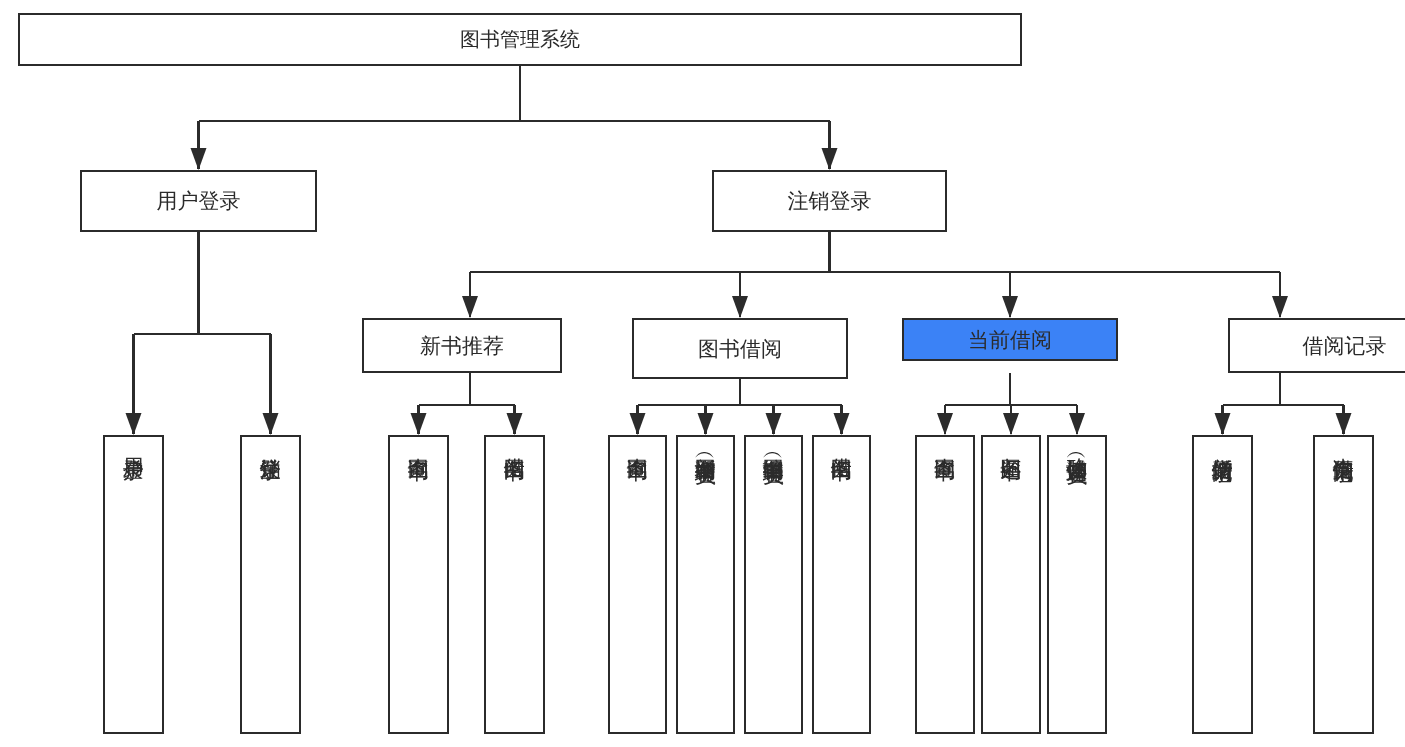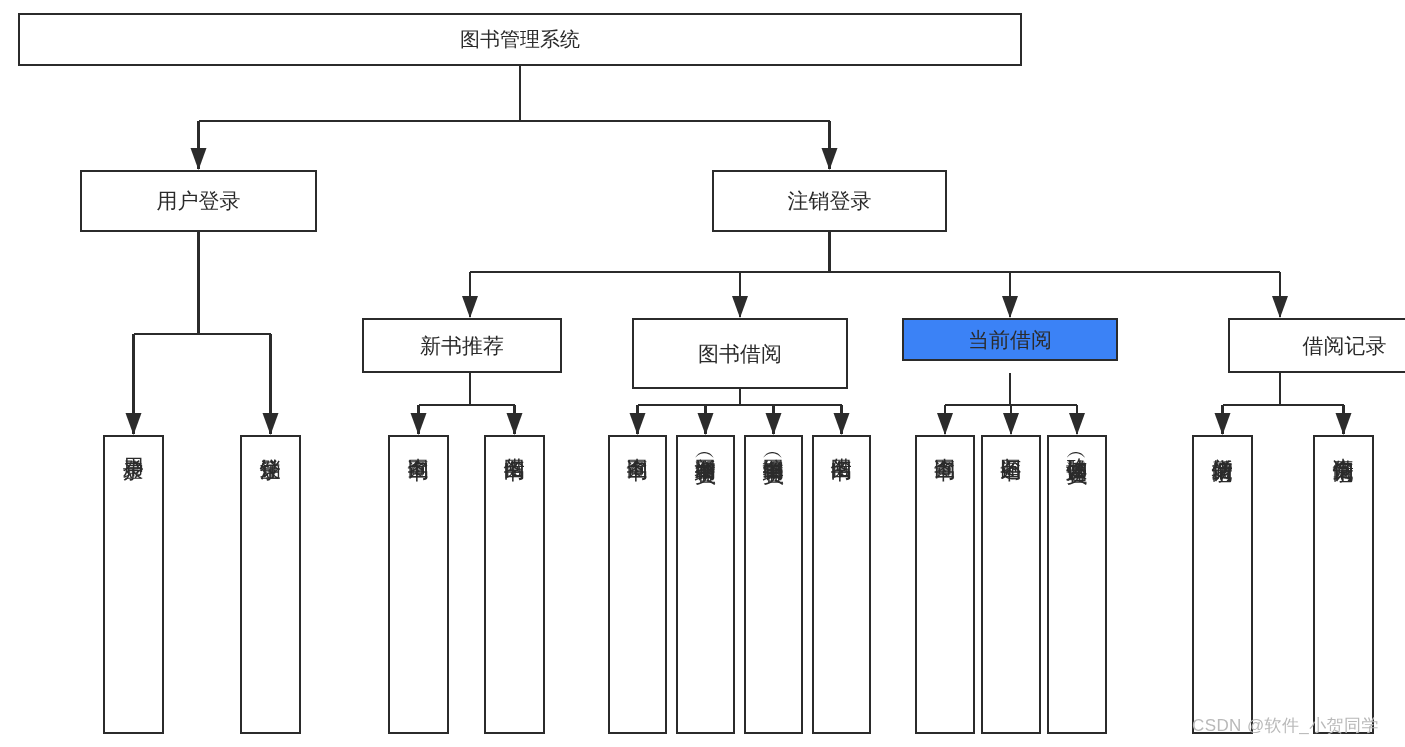--- a/index.html
+++ b/index.html
@@ -135,21 +135,21 @@
       </div>
       <div class="node horizontal" style="left: 80px; top: 170px; width: 237px; height: 62px; border-color: rgb(43, 43, 43); background: rgb(255, 255, 255);">
         <span class="label" style="color: rgb(43, 43, 43);">用户登录</span>
       </div>
       <div class="node horizontal" style="left: 712px; top: 170px; width: 235px; height: 62px; border-color: rgb(43, 43, 43); background: rgb(255, 255, 255);">
         <span class="label" style="color: rgb(43, 43, 43);">注销登录</span>
       </div>
       <div class="node horizontal" style="left: 362px; top: 318px; width: 200px; height: 55px; border-color: rgb(43, 43, 43); background: rgb(255, 255, 255);">
         <span class="label" style="color: rgb(43, 43, 43);">新书推荐</span>
       </div>
-      <div class="node horizontal" style="left: 632px; top: 318px; width: 216px; height: 71px; border-color: rgb(43, 43, 43); background: rgb(255, 255, 255);">
+      <div class="node horizontal" style="left: 632px; top: 318px; width: 216px; height: 61px; border-color: rgb(43, 43, 43); background: rgb(255, 255, 255);">
         <span class="label" style="color: rgb(43, 43, 43);">图书借阅</span>
       </div>
       <div class="node horizontal" style="left: 902px; top: 318px; width: 216px; height: 43px; border-color: rgb(43, 43, 43); background: #3b82f6;">
         <span class="label" style="color: rgb(43, 43, 43);">当前借阅</span>
       </div>
       <div class="node horizontal" style="left: 1228px; top: 318px; width: 212px; height: 55px; border-color: rgb(43, 43, 43); background: rgb(255, 255, 255); padding-left: 21px;">
         <span class="label" style="color: rgb(43, 43, 43);">借阅记录</span>
       </div>
       <div class="node vertical" style="left: 103px; top: 435px; width: 61px; height: 299px; border-color: rgb(43, 43, 43); background: rgb(255, 255, 255);">
         <span class="label" style="color: rgb(43, 43, 43);">用户登录</span>
@@ -184,14 +184,13 @@
       <div class="node vertical" style="left: 1047px; top: 435px; width: 60px; height: 299px; border-color: rgb(43, 43, 43); background: rgb(255, 255, 255);">
         <span class="label" style="color: rgb(43, 43, 43);">确认归还（管理员）</span>
       </div>
       <div class="node vertical" style="left: 1192px; top: 435px; width: 61px; height: 299px; border-color: rgb(43, 43, 43); background: rgb(255, 255, 255);">
         <span class="label" style="color: rgb(43, 43, 43);">新增借阅记录</span>
       </div>
       <div class="node vertical" style="left: 1313px; top: 435px; width: 61px; height: 299px; border-color: rgb(43, 43, 43); background: rgb(255, 255, 255);">
         <span class="label" style="color: rgb(43, 43, 43);">查询借阅记录</span>
       </div>
     </div>
-  <div class="watermark" style="left:1192px; top:714px;">CSDN @软件_小贺同学</div>
 </div>
 
 </body></html>

